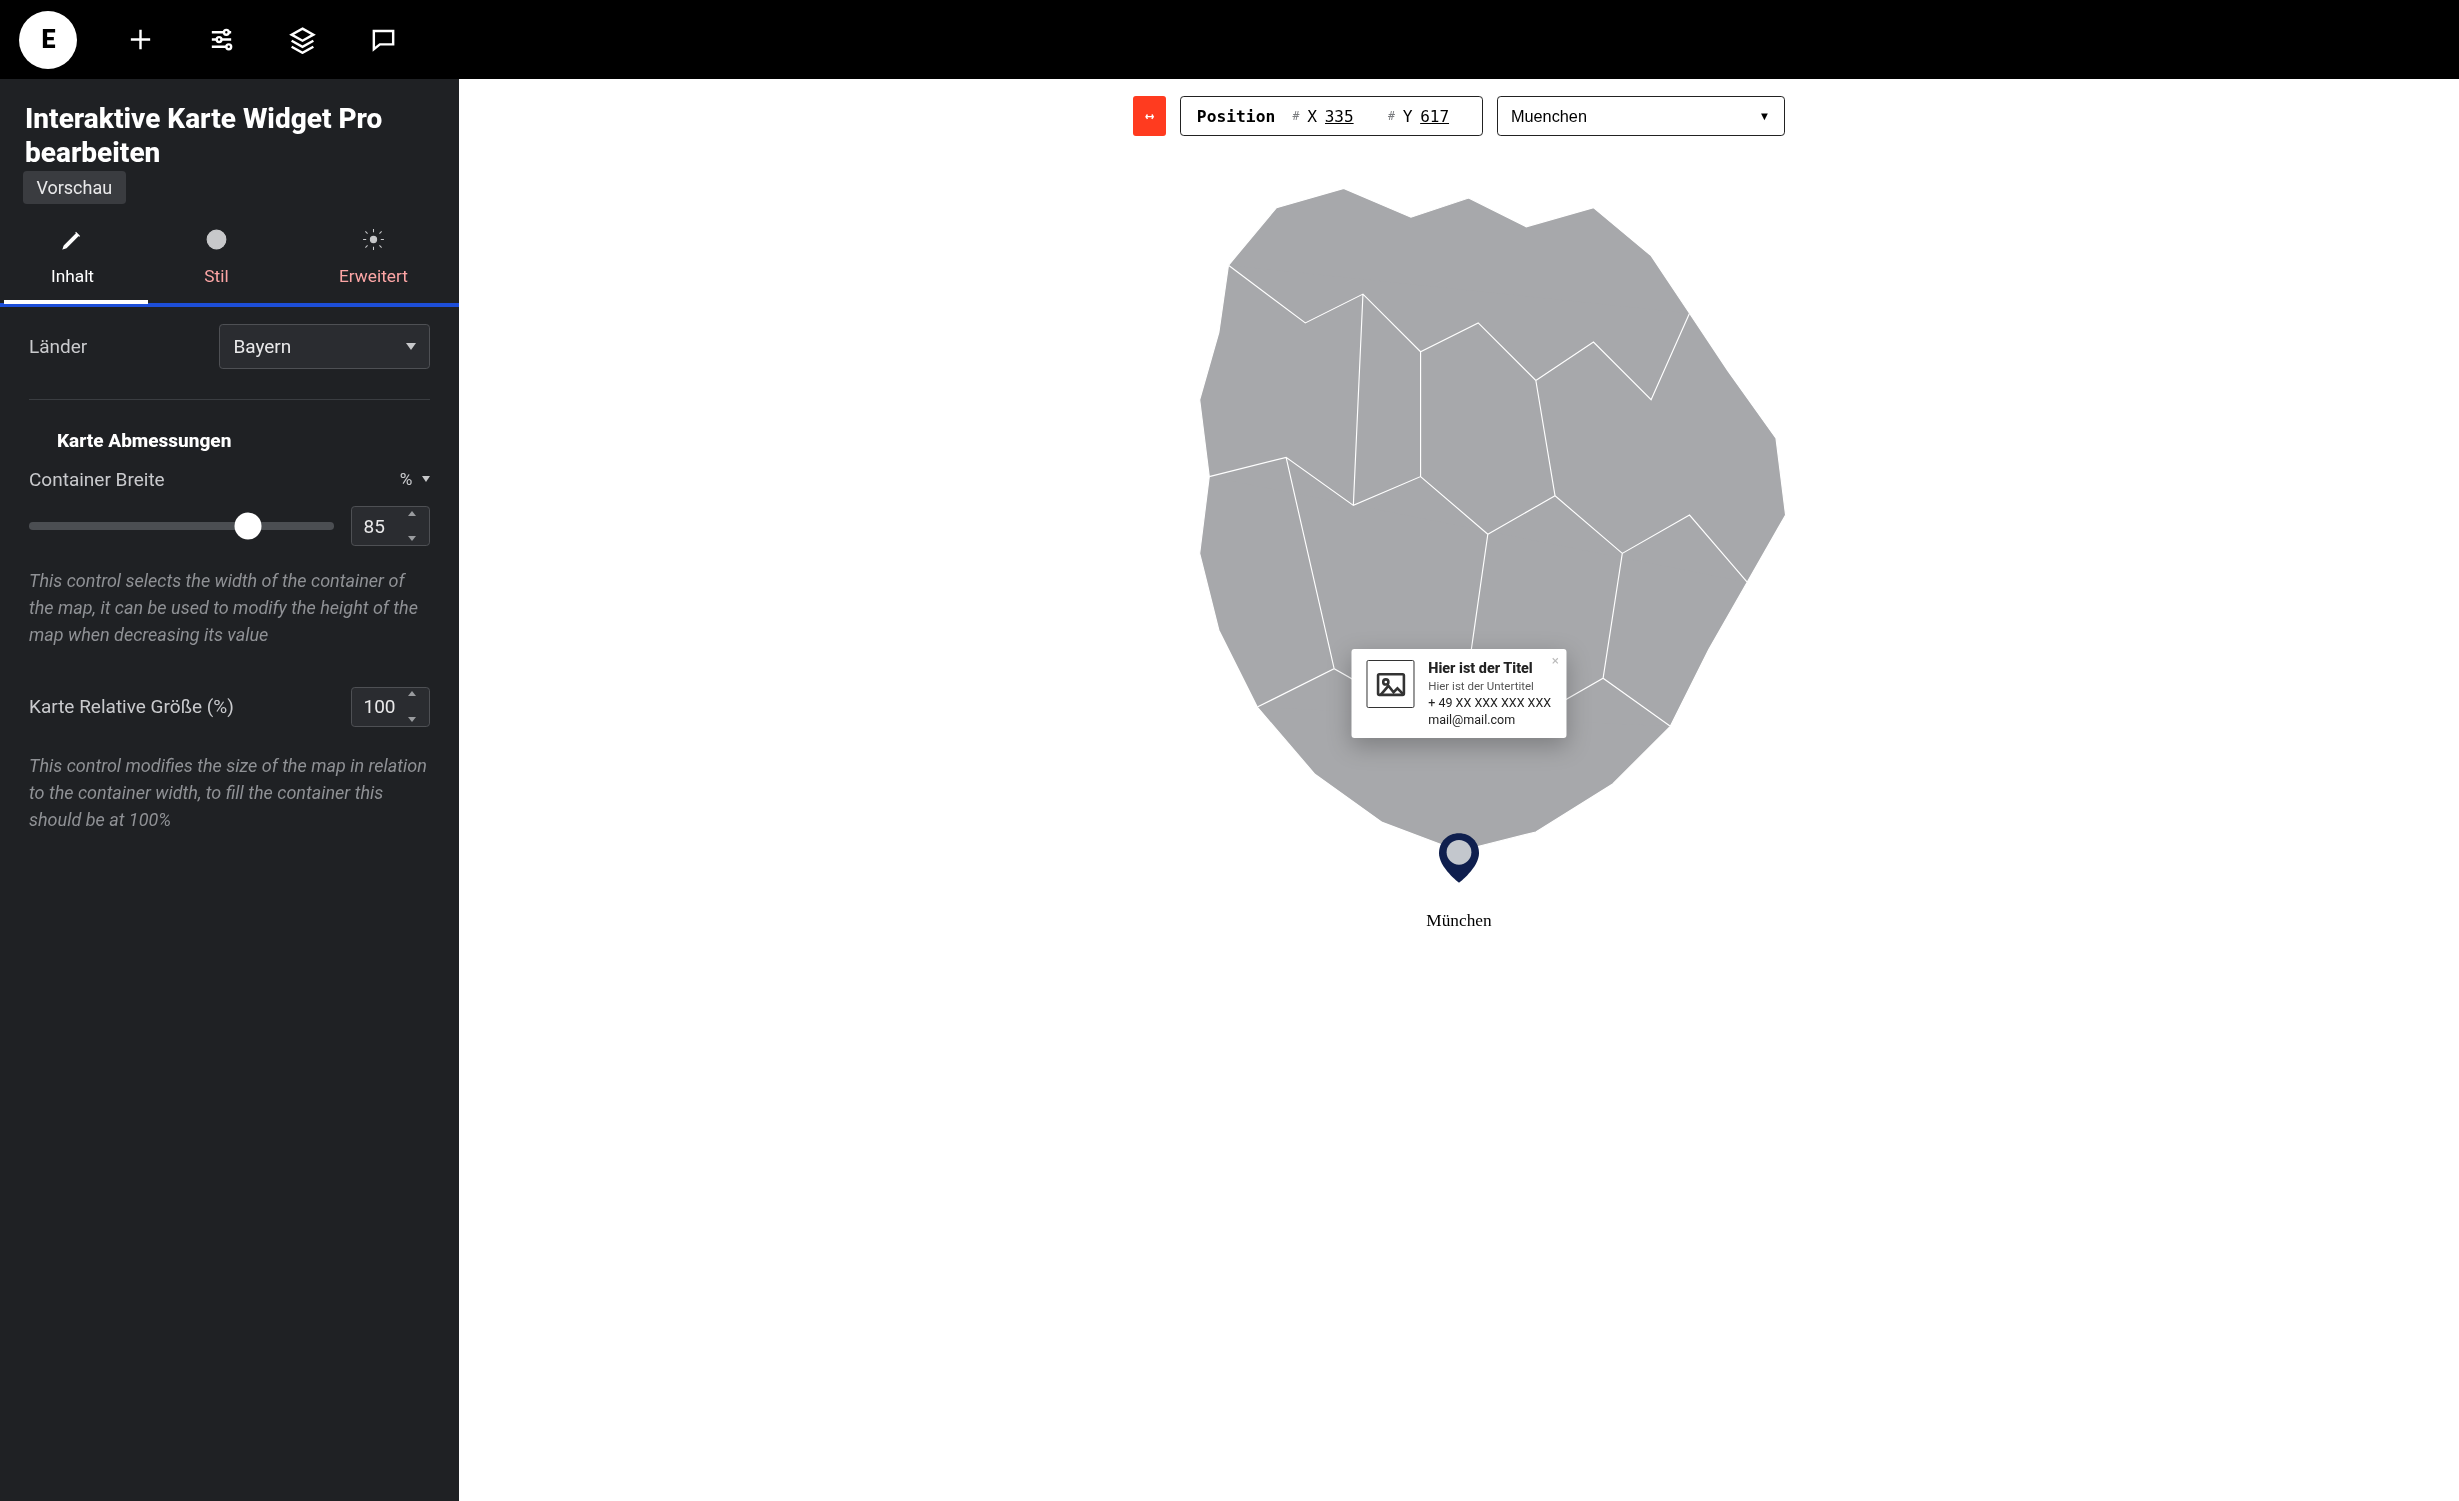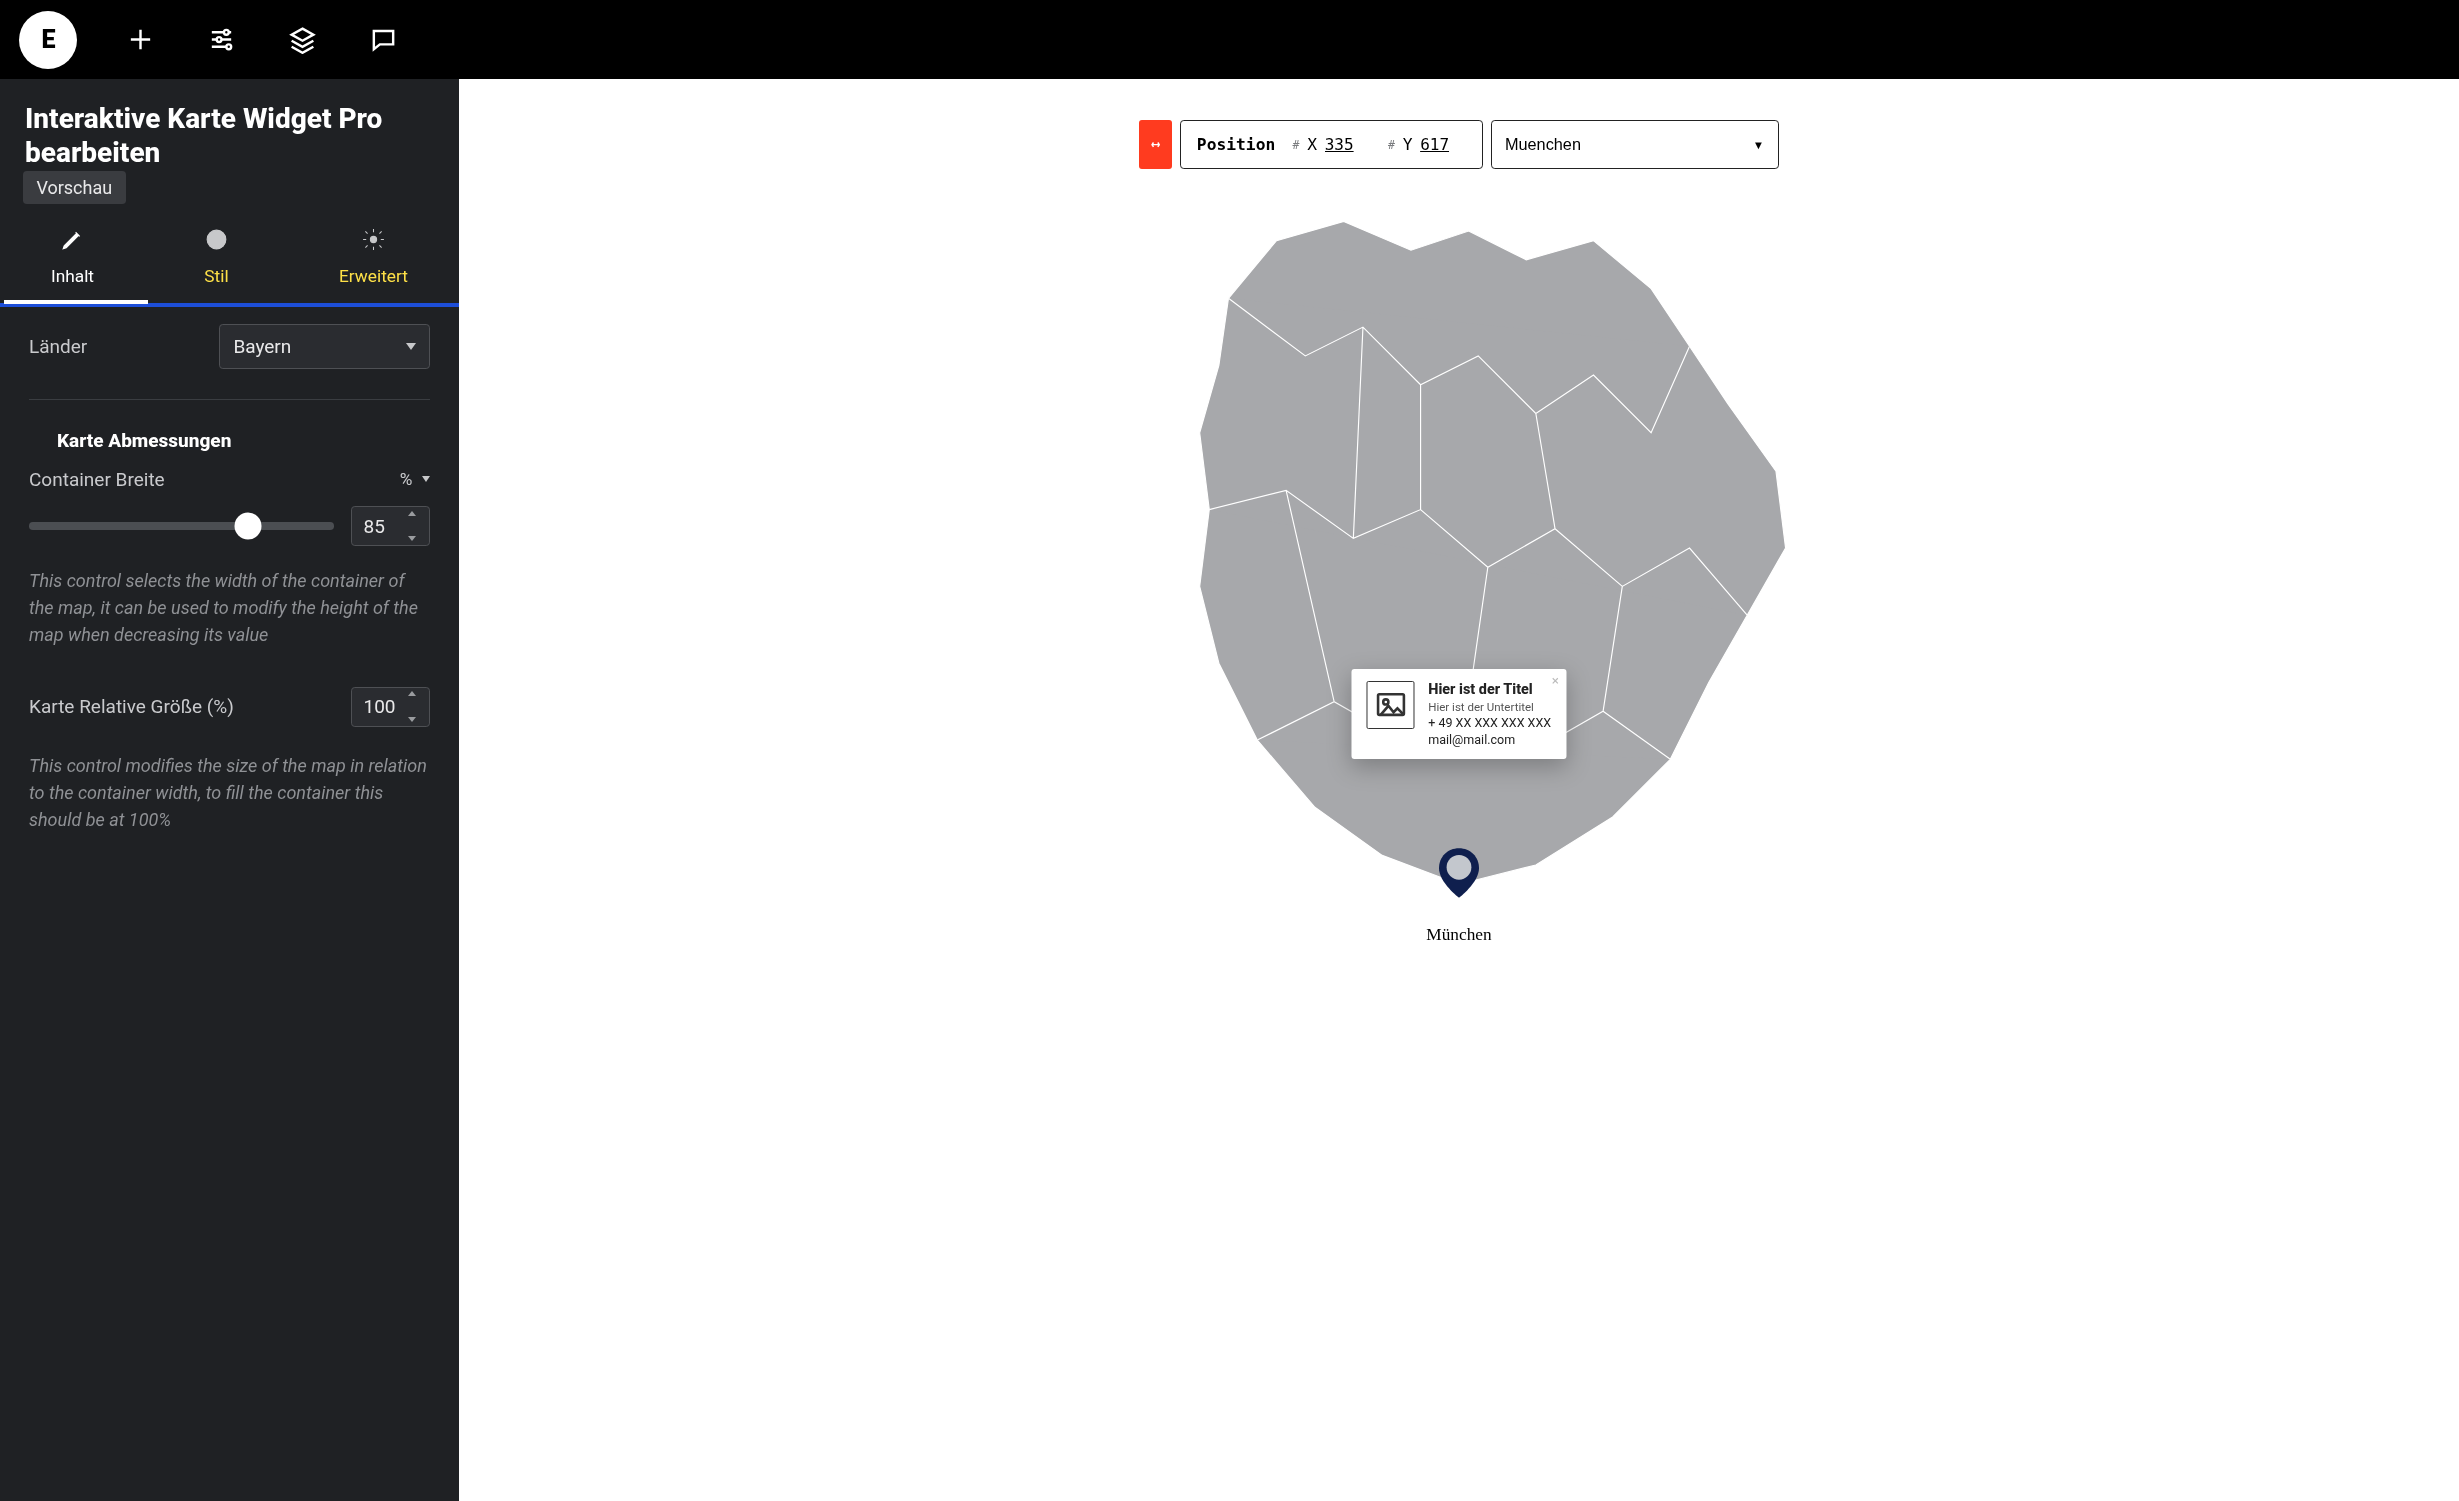--- a/index.html
+++ b/index.html
@@ -60,21 +60,21 @@
   }
   .tabs {
     display:flex; justify-content:space-around;
     padding:35px 0 0;
     border-bottom:4px solid #1d4ed8;
     margin-top:7.7px;
     gap:8px;
   }
   .tab {
     display:flex;flex-direction:column;align-items:center;gap:9.6px;
-    padding:0 9.6px 17.3px;cursor:pointer;color:#fde047;font-size:17.3px;
+    padding:0 9.6px 17.3px;cursor:pointer;color:#fca5a5;font-size:17.3px;
   }
   .tab.active { color:#fff; }
   .tab .icon svg{width:25px;height:25px;stroke:#c7c8ca;fill:#c7c8ca;}
   .tab.active .icon svg{stroke:#fff;fill:#fff;}
   .tab.active::after{
     content:"";position:absolute;height:3.8px;background:#fff;width:144px;left:3.8px;bottom:-1px;
   }
   .tabs{position:relative;}
   .tab:nth-child(1).active::after{left:3.8px;width:144px;}
   .panel-body{flex:1;overflow:auto;padding:0 29px 29px;}
@@ -117,21 +117,21 @@
     width:0;height:0;border-left:4.8px solid transparent;border-right:4.8px solid transparent;cursor:pointer;
   }
   .num-input .stepper .up{border-bottom:5.8px solid #9a9c9f;}
   .num-input .stepper .down{border-top:5.8px solid #9a9c9f;}
   .helptext{font-style:italic;color:#8f9195;font-size:18px;line-height:1.5;padding:7.7px 0 21px;}
 
   
   .preview-inner{
     position:absolute;inset:0;padding:17.3px 38px 38px;display:flex;flex-direction:column;align-items:center;
   }
-  .controls-row{display:flex;gap:8px;align-items:stretch;height:49px;font-family:ui-monospace,Menlo,Consolas,monospace;margin-top:24px;}
+  .controls-row{display:flex;gap:14px;align-items:stretch;height:40px;font-family:ui-monospace,Menlo,Consolas,monospace;}
   .ctrl-handle{
     width:33px;background:#ff3b1f;border-radius:2.9px;display:flex;align-items:center;justify-content:center;color:#fff;cursor:grab;
   }
   .ctrl-handle svg{width:17.3px;height:17.3px;stroke:#fff;stroke-width:2;}
   .ctrl-position{
     border:1.9px solid #222;border-radius:3.8px;display:flex;align-items:center;gap:17.3px;padding:0 15.4px;font-size:16.3px;color:#000;
   }
   .ctrl-position .lab{font-weight:700;}
   .ctrl-position .axis{display:flex;align-items:center;gap:7.7px;color:#000;}
   .ctrl-position .axis .glyph{font-size:11.5px;color:#7a7c7f;}

